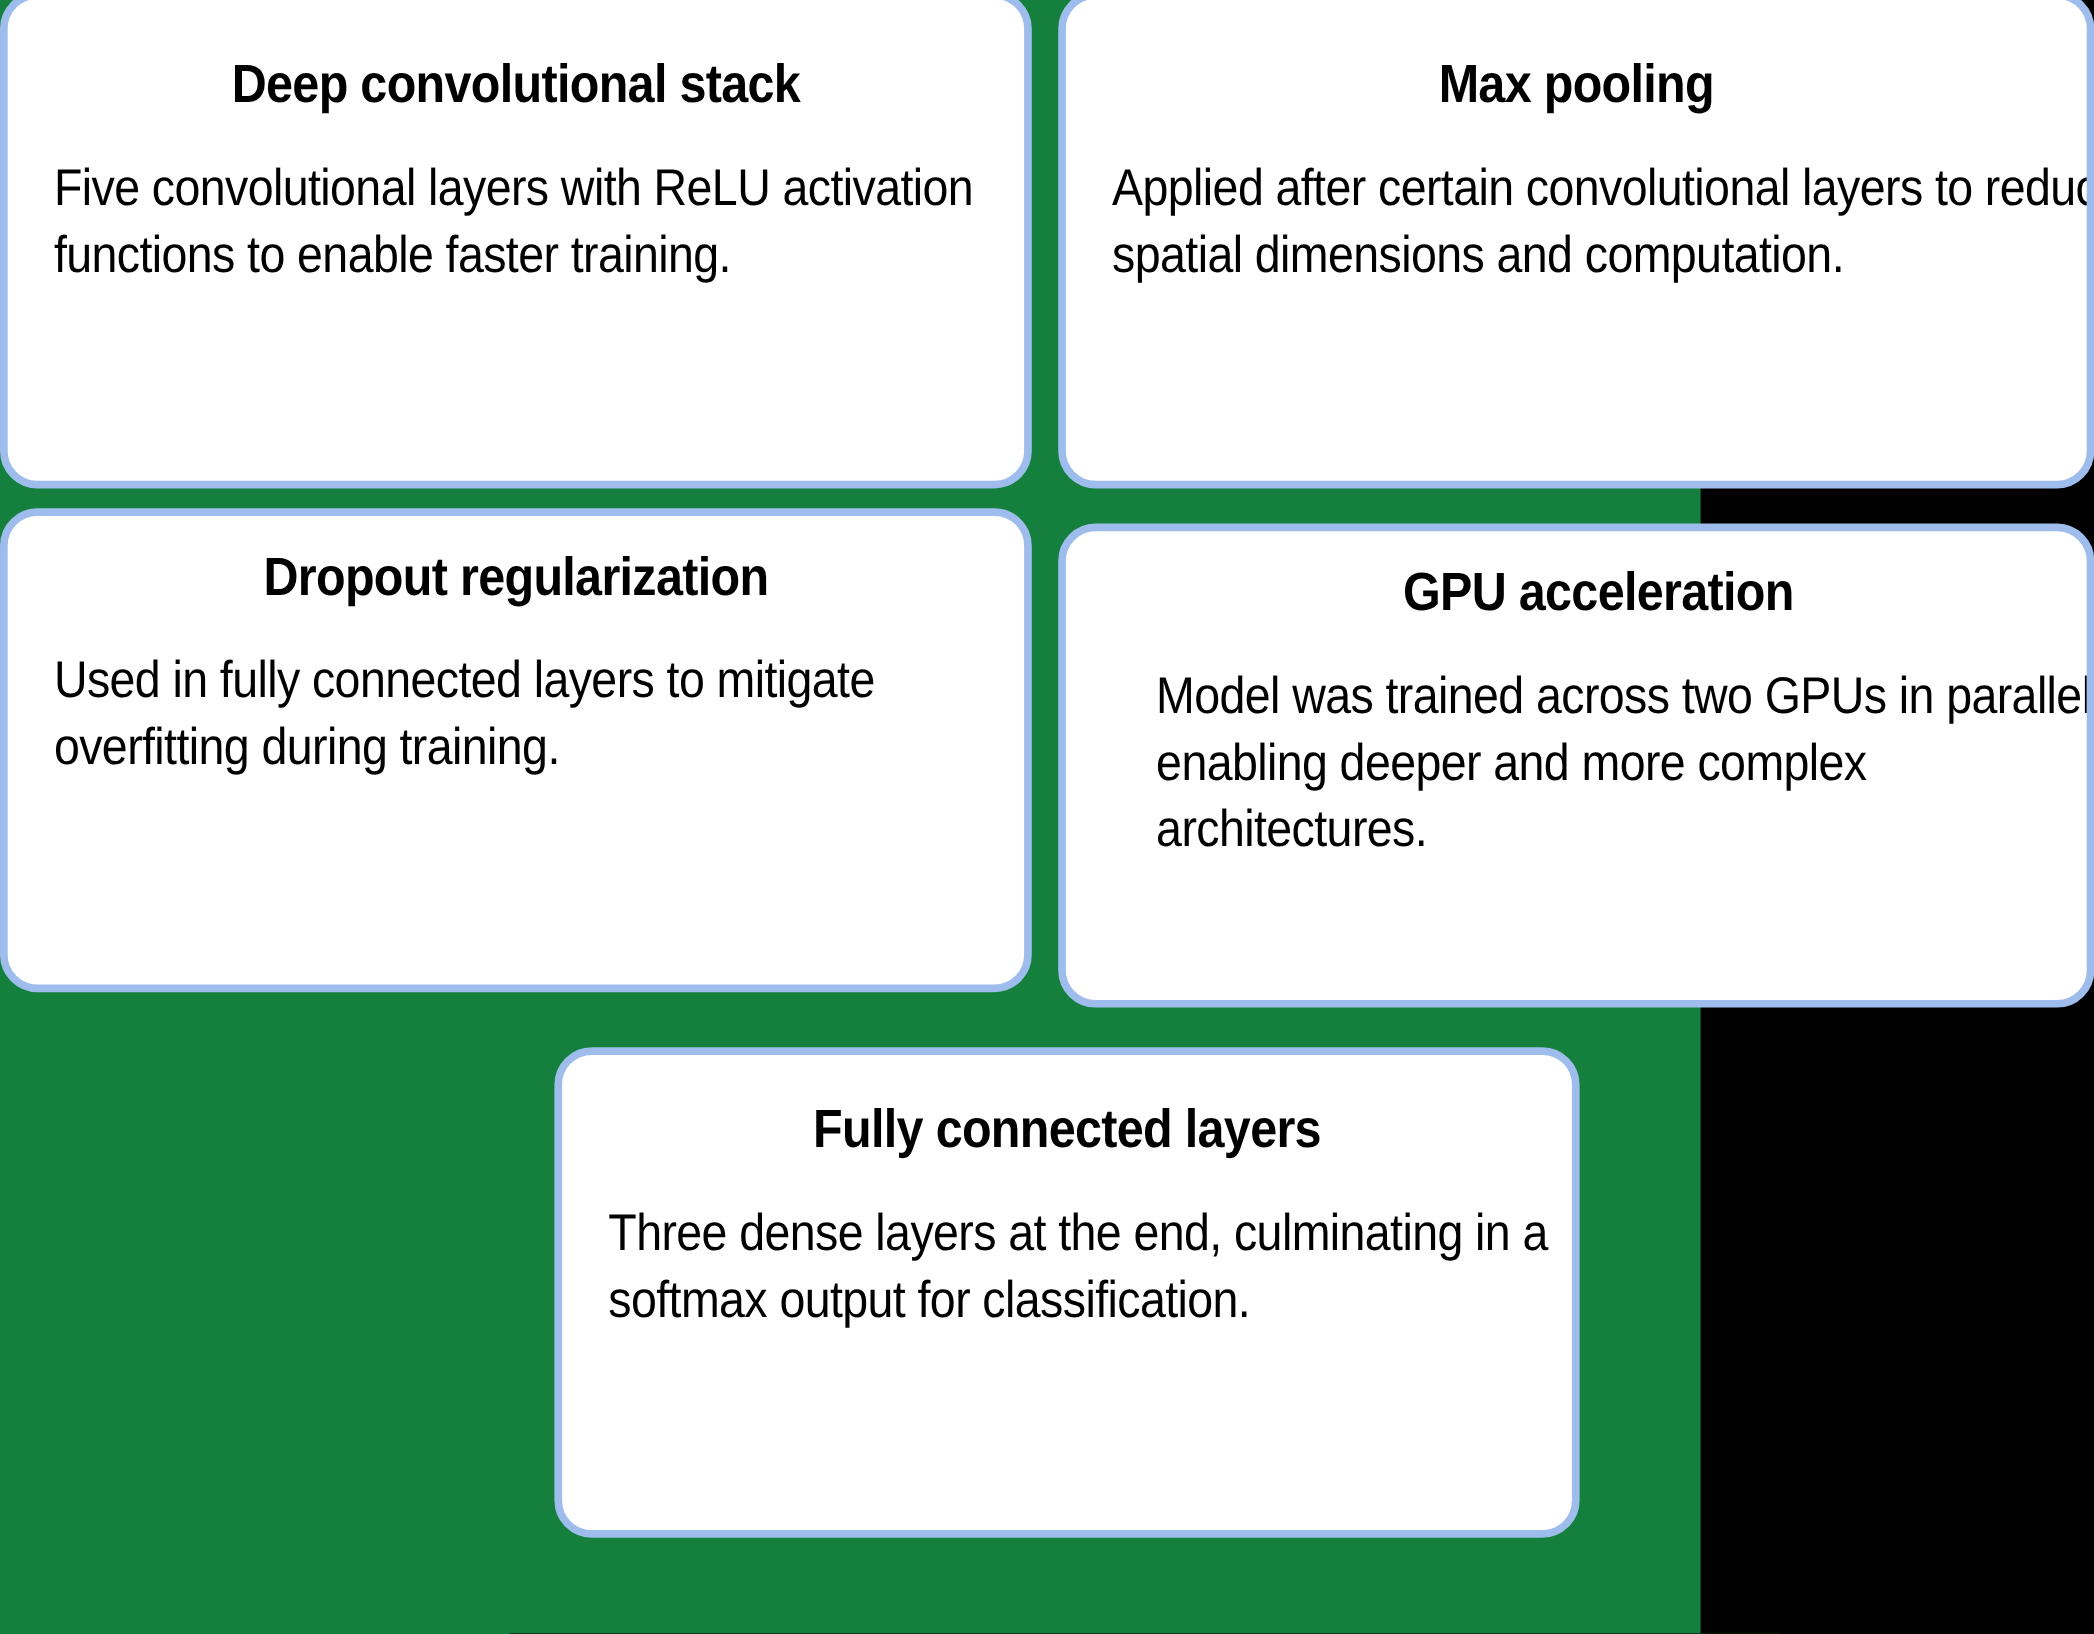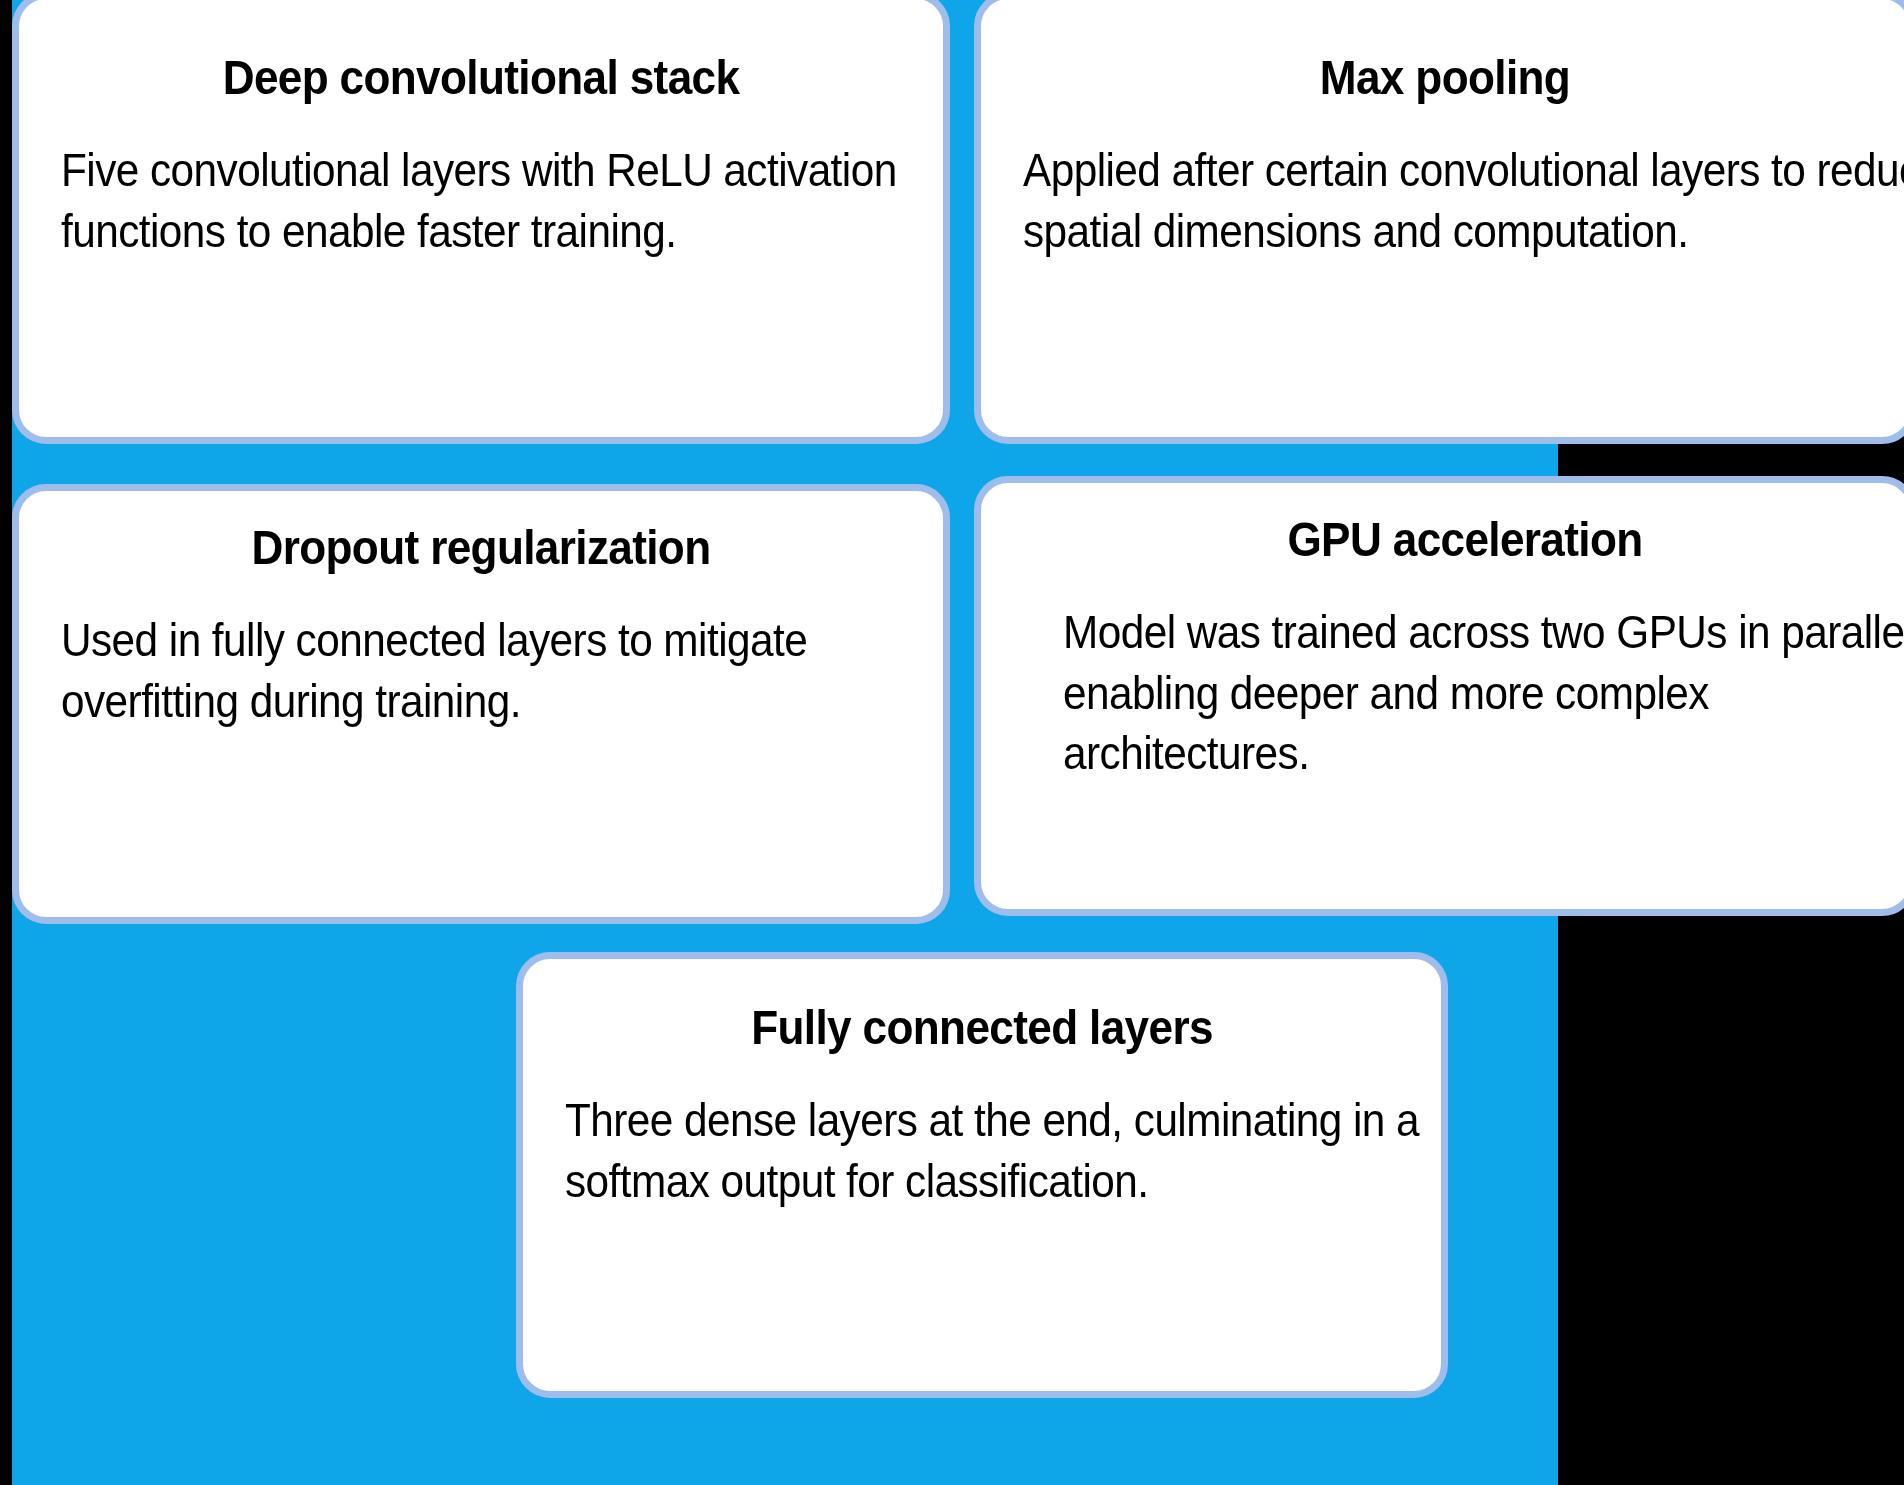--- a/index.html
+++ b/index.html
@@ -10,22 +10,21 @@
   body {
     width: 1904px;
     height: 1485px;
     overflow: hidden;
     font-family: "Liberation Sans", sans-serif;
   }
   #canvas {
     position: relative;
     width: 1546px;
     height: 1485px;
-    background: #0ea5e9;
-    margin-left: 12px;
+    background: #15803d;
   }
   .card {
     position: absolute;
     box-sizing: border-box;
     background: #FFFFFF;
     border: 7px solid #9EBDEC;
     border-radius: 34px;
     overflow: hidden;
     padding: 0;
   }
@@ -49,21 +48,21 @@
     line-height: 1.29;
     letter-spacing: -0.6px;
     transform: scaleX(0.90);
     transform-origin: left top;
     width: 111%;
   }
 
   
   #card-0 { left: 0px;    top: -8px;  width: 938px;  height: 452px; }
   #card-1 { left: 962px;  top: -8px;  width: 942px;  height: 452px; }
-  #card-2 { left: 0px;    top: 484px; width: 938px;  height: 440px; }
+  #card-2 { left: 0px;    top: 462px; width: 938px;  height: 440px; }
   #card-3 { left: 962px;  top: 476px; width: 942px;  height: 440px; padding-left: 40px; }
   #card-4 { left: 504px;  top: 952px; width: 932px;  height: 446px; }
 
   #card-0 .card-title { margin-top: 52px; }
   #card-0 .card-body  { margin: 36px 0 0 42px; }
 
   #card-1 .card-title { margin-top: 52px; }
   #card-1 .card-body  { margin: 36px 0 0 42px; }
 
   #card-2 .card-title { margin-top: 30px; }

